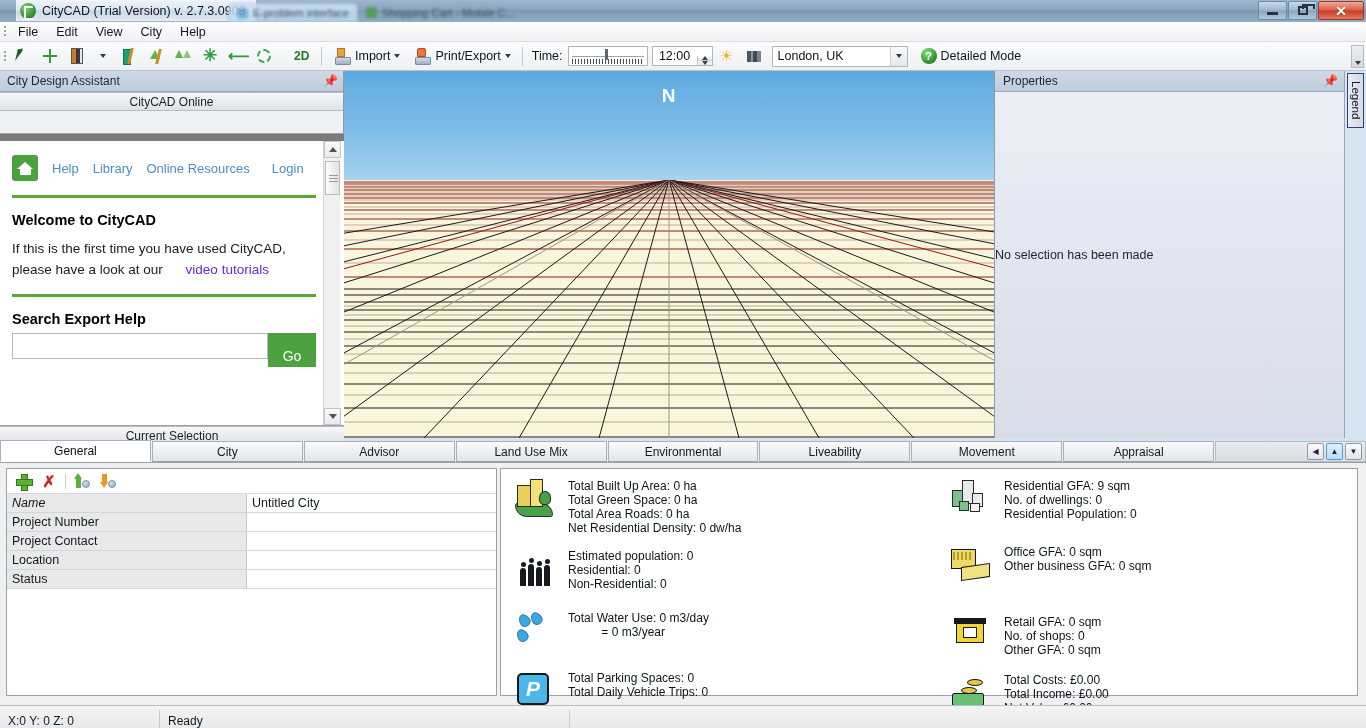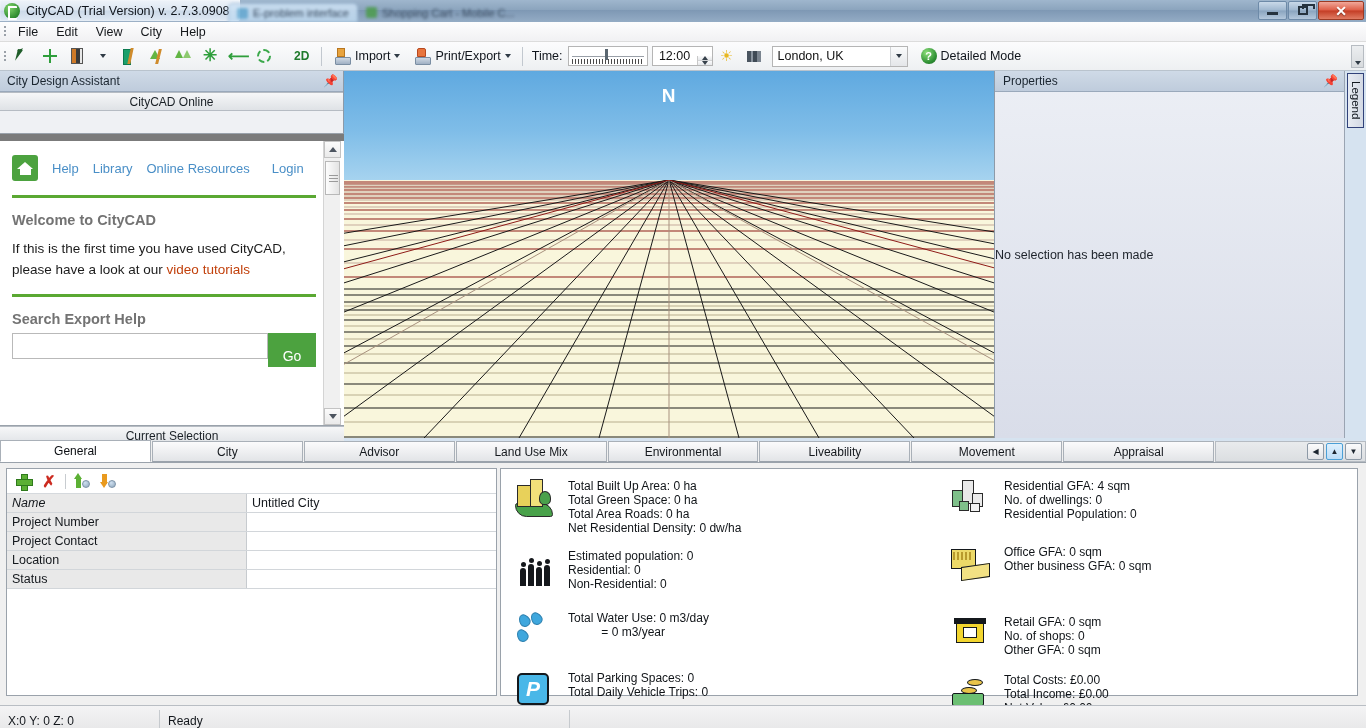--- a/index.html
+++ b/index.html
@@ -9,21 +9,21 @@
     font-size: 12px;
     overflow: hidden;
     background: #d6e3f0;
   }
   #app { position: relative; width: 1366px; height: 728px; }
 
   
   .titlebar {
     position: absolute; left: 0; top: 0; width: 1366px; height: 22px;
     background: linear-gradient(to bottom, #9fb6cd 0%, #8ba4bd 45%, #7e98b4 46%, #94acc5 100%);
-    display: flex; align-items: center;
+    display: flex; align-items: center; padding-left: 16px;
   }
   .title-left {
     display: flex; align-items: center; height: 22px;
     padding: 0 10px 0 4px;
     background: linear-gradient(to bottom, #eef3f9 0%, #dce6f1 48%, #cbd9e8 52%, #dfe9f4 100%);
     border: 1px solid #9cb0c6; border-top: none; border-left: none;
     border-bottom-right-radius: 3px;
     box-shadow: 0 0 2px rgba(255,255,255,.7) inset;
   }
   .app-icon {
@@ -177,23 +177,23 @@
   .browser-topbar { height: 7px; background: #7b7b7b; }
   .browser-inner { position: absolute; left: 8px; top: 7px; right: 24px; bottom: 0; background: #fff; }
   .web-nav { display: flex; align-items: center; gap: 14px; padding: 14px 4px 0 4px; }
   .home-btn { width: 26px; height: 26px; background: #4ca23f; border-radius: 3px;
     display: flex; align-items: center; justify-content: center; flex: none; }
   .home-btn .roof { width: 0; height: 0; border-left: 8px solid transparent; border-right: 8px solid transparent; border-bottom: 7px solid #fff; position: relative; }
   .home-btn .body { width: 11px; height: 7px; background: #fff; margin-top: -1px; }
   .home-ic { display: flex; flex-direction: column; align-items: center; }
   .weblink { color: #4a8fc7; font-size: 13px; text-decoration: none; white-space: nowrap; }
   .hr-green { height: 3px; background: #5aa832; margin: 14px 4px 0 4px; }
-  .web-h2 { font-size: 14.5px; font-weight: bold; color: #737373; margin: 14px 4px 0 4px; }
+  .web-h2 { font-size: 14.5px; font-weight: bold; color: #000000; margin: 14px 4px 0 4px; }
   .web-p { font-size: 13.5px; color: #1b1b1b; margin: 10px 4px 0 4px; line-height: 21px; }
-  .web-p a { color: #c2410c; text-decoration: none; }
+  .web-p a { color: #6d28d9; text-decoration: none; margin-left: 19px; }
   .search-row { display: flex; margin: 6px 4px 0 4px; }
   .search-input { flex: 1; height: 26px; border: 1px solid #b9b9b9; background: #fff; }
   .go-btn { width: 48px; height: 34px; background: #4ca23f; color: #fff; font-size: 14px;
     display: flex; align-items: flex-end; justify-content: center; padding-bottom: 3px; border: none; }
   .vscroll { position: absolute; right: 4px; top: 7px; width: 17px; bottom: 0;
     background: #f0f0f0; border-left: 1px solid #d4d4d4; }
   .vscroll .arrow { width: 17px; height: 17px; background: linear-gradient(to bottom,#fbfbfb,#eaeaea);
     border: 1px solid #c3c3c3; display: flex; align-items: center; justify-content: center; }
   .vscroll .arrow.bot { position: absolute; bottom: 0; }
   .vscroll .thumb { position: absolute; left: 1px; top: 20px; width: 15px; height: 34px;
@@ -754,21 +754,21 @@
 
         <div class="stat-row">
           <span class="stat-icon si-res">
             <i class="b1"></i>
               <i class="b2"></i>
               <i class="b3"></i>
               <i class="b4"></i>
               <i class="b5"></i>
           </span>
           <span class="stat-lines">
-            <span>Residential GFA: 4 sqm</span><br>
+            <span>Residential GFA: 9 sqm</span><br>
             <span>No. of dwellings: 0</span><br>
             <span>Residential Population: 0</span>
           </span>
         </div>
 
         <div class="stat-row" style="margin-top:22px">
           <span class="stat-icon">
             <i style="position:absolute;left:2px;top:6px;width:25px;height:20px;background:#ecd968;border:1.5px solid #14181c;"></i>
             <i style="position:absolute;left:4px;top:9px;width:19px;height:8px;background:repeating-linear-gradient(to right,#b89a2c 0 2px,#ecd968 2px 4px);"></i>
             <i style="position:absolute;left:12px;top:22px;width:29px;height:14px;background:#f2e183;border:1.5px solid #14181c;transform:skewY(-8deg);"></i>

